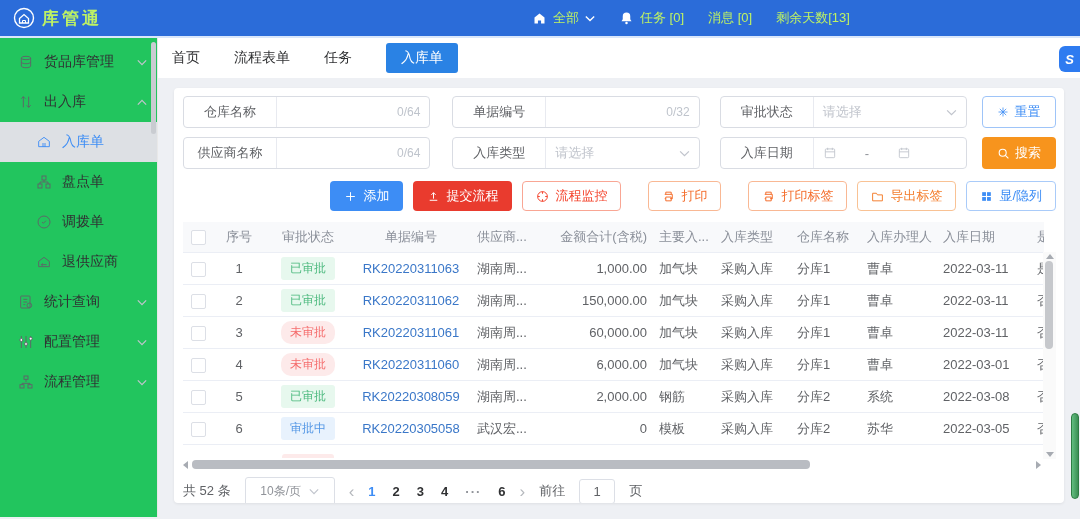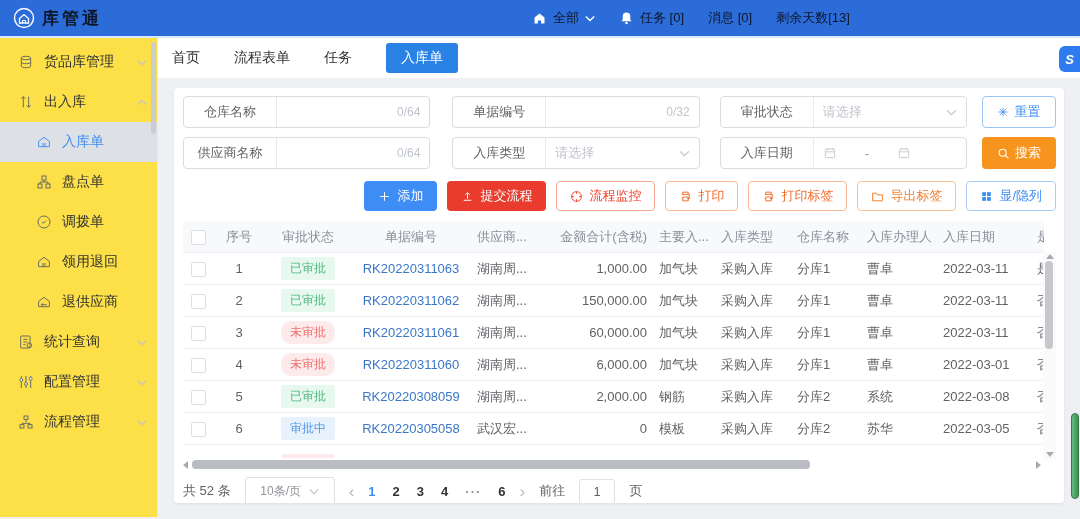--- a/index.html
+++ b/index.html
@@ -2,31 +2,31 @@
 <html><head>
 <meta charset="utf-8">
 <style>
   html,body{margin:0;padding:0;}
   body{width:1080px;height:519px;position:relative;overflow:hidden;
        font-family:"Liberation Sans","DejaVu Sans",sans-serif;background:#eef0f4;
        -webkit-font-smoothing:antialiased;}
   svg{display:block;}
 
   
-  .topbar{height:38px;background:#2b6cd9;color:#0f172a;display:flex;align-items:center;
+  .topbar{height:38px;background:#2b6cd9;color:#bef264;display:flex;align-items:center;
           padding:0 12px;box-sizing:border-box;position:relative;border-bottom:2px solid #d9e7fb;}
   .logo{display:flex;align-items:center;gap:6px;font-size:17px;font-weight:bold;letter-spacing:3px;}
   .tc{position:absolute;left:532px;top:0;height:36px;display:flex;align-items:center;gap:24px;font-size:13px;}
   .tr{position:absolute;right:10px;top:0;height:36px;display:flex;align-items:center;gap:18px;font-size:13px;}
   .hitem{display:flex;align-items:center;gap:6px;cursor:pointer;}
   .avatar{width:26px;height:26px;border-radius:50%;background:#f2f2f2;display:flex;align-items:flex-end;justify-content:center;overflow:hidden;}
 
   
   .shell{display:flex;height:479px;}
-  .sidebar{width:158px;background:#fde047;border-right:1px solid #e8e8e8;box-sizing:border-box;
+  .sidebar{width:158px;background:#22c55e;border-right:1px solid #e8e8e8;box-sizing:border-box;
            position:relative;padding-top:4px;flex-shrink:0;}
   .s-item{height:40px;display:flex;align-items:center;gap:10px;padding:0 10px 0 18px;
           font-size:14px;color:#303133;cursor:pointer;}
   .s-item .chev{margin-left:auto;color:#c0c4cc;}
   .s-sub{padding-left:36px;}
   .s-sub.active{background:#dde0e4;color:#3d8df5;}
   .s-sub.active svg{stroke:#3d8df5;}
   .s-ico{width:16px;height:16px;flex-shrink:0;}
   .s-ico svg{stroke:#5f6368;fill:none;stroke-width:1.4;width:16px;height:16px;}
   .sidescroll{position:absolute;right:1px;top:4px;width:5px;height:92px;background:#c9ccd1;border-radius:3px;}
@@ -63,21 +63,21 @@
               justify-content:center;gap:5px;cursor:pointer;}
 
   
   .toolbar{display:flex;justify-content:flex-end;gap:10px;margin:12px 0 11px;}
   .tbtn{height:30px;padding:0 13px;border-radius:4px;font-size:13px;display:flex;align-items:center;
         gap:6px;border:1px solid transparent;background:#fff;cursor:pointer;box-sizing:border-box;}
   .tbtn svg{width:13px;height:13px;stroke:currentColor;fill:none;stroke-width:1.8;}
   .b-primary{background:#3d8df5;color:#fff;}
   .b-danger{background:#e93b2e;color:#fff;}
   .b-redout{color:#f4432c;border-color:#f9a694;}
-  .b-orgout{color:#f46d2c;border-color:#f9b894;}
+  .b-orgout{color:#f46d2c;border-color:#f9b894;margin-left:17px;}
   .b-org2out{color:#f47d2c;border-color:#f9c294;}
   .b-blueout{color:#3d8df5;border-color:#a9cbf9;}
 
   
   .tregion{position:relative;}
   .twrap{width:861px;overflow:hidden;}
   table{width:920px;border-collapse:collapse;table-layout:fixed;font-size:13px;color:#606266;}
   th{height:30px;background:#f8f9fb;color:#8a8f99;font-weight:normal;font-size:13px;
      border-bottom:1px solid #ebeef5;padding:0 6px;text-align:left;white-space:nowrap;overflow:hidden;}
   td{height:31px;border-bottom:1px solid #ebeef5;padding:0 6px;white-space:nowrap;overflow:hidden;}
@@ -224,29 +224,20 @@
       <span>盘点单</span>
     </div>
     <div class="s-item s-sub">
       <span class="s-ico">
         <svg viewBox="0 0 24 24">
             <circle cx="12" cy="12" r="9"></circle>
             <path d="M9 12l2 2 4-4"></path>
           </svg>
       </span>
       <span>调拨单</span>
-    </div>
-    <div class="s-item s-sub">
-      <span class="s-ico">
-        <svg viewBox="0 0 24 24">
-            <path d="M4 11l8-6 8 6v8H4z"></path>
-            <path d="M9 15h6M9 18h5"></path>
-          </svg>
-      </span>
-      <span>领用退回</span>
     </div>
     <div class="s-item s-sub">
       <span class="s-ico">
         <svg viewBox="0 0 24 24">
             <path d="M4 11l8-6 8 6v8H4z"></path>
             <path d="M10 14l-2 2 2 2M8 16h8"></path>
           </svg>
       </span>
       <span>退供应商</span>
     </div>

